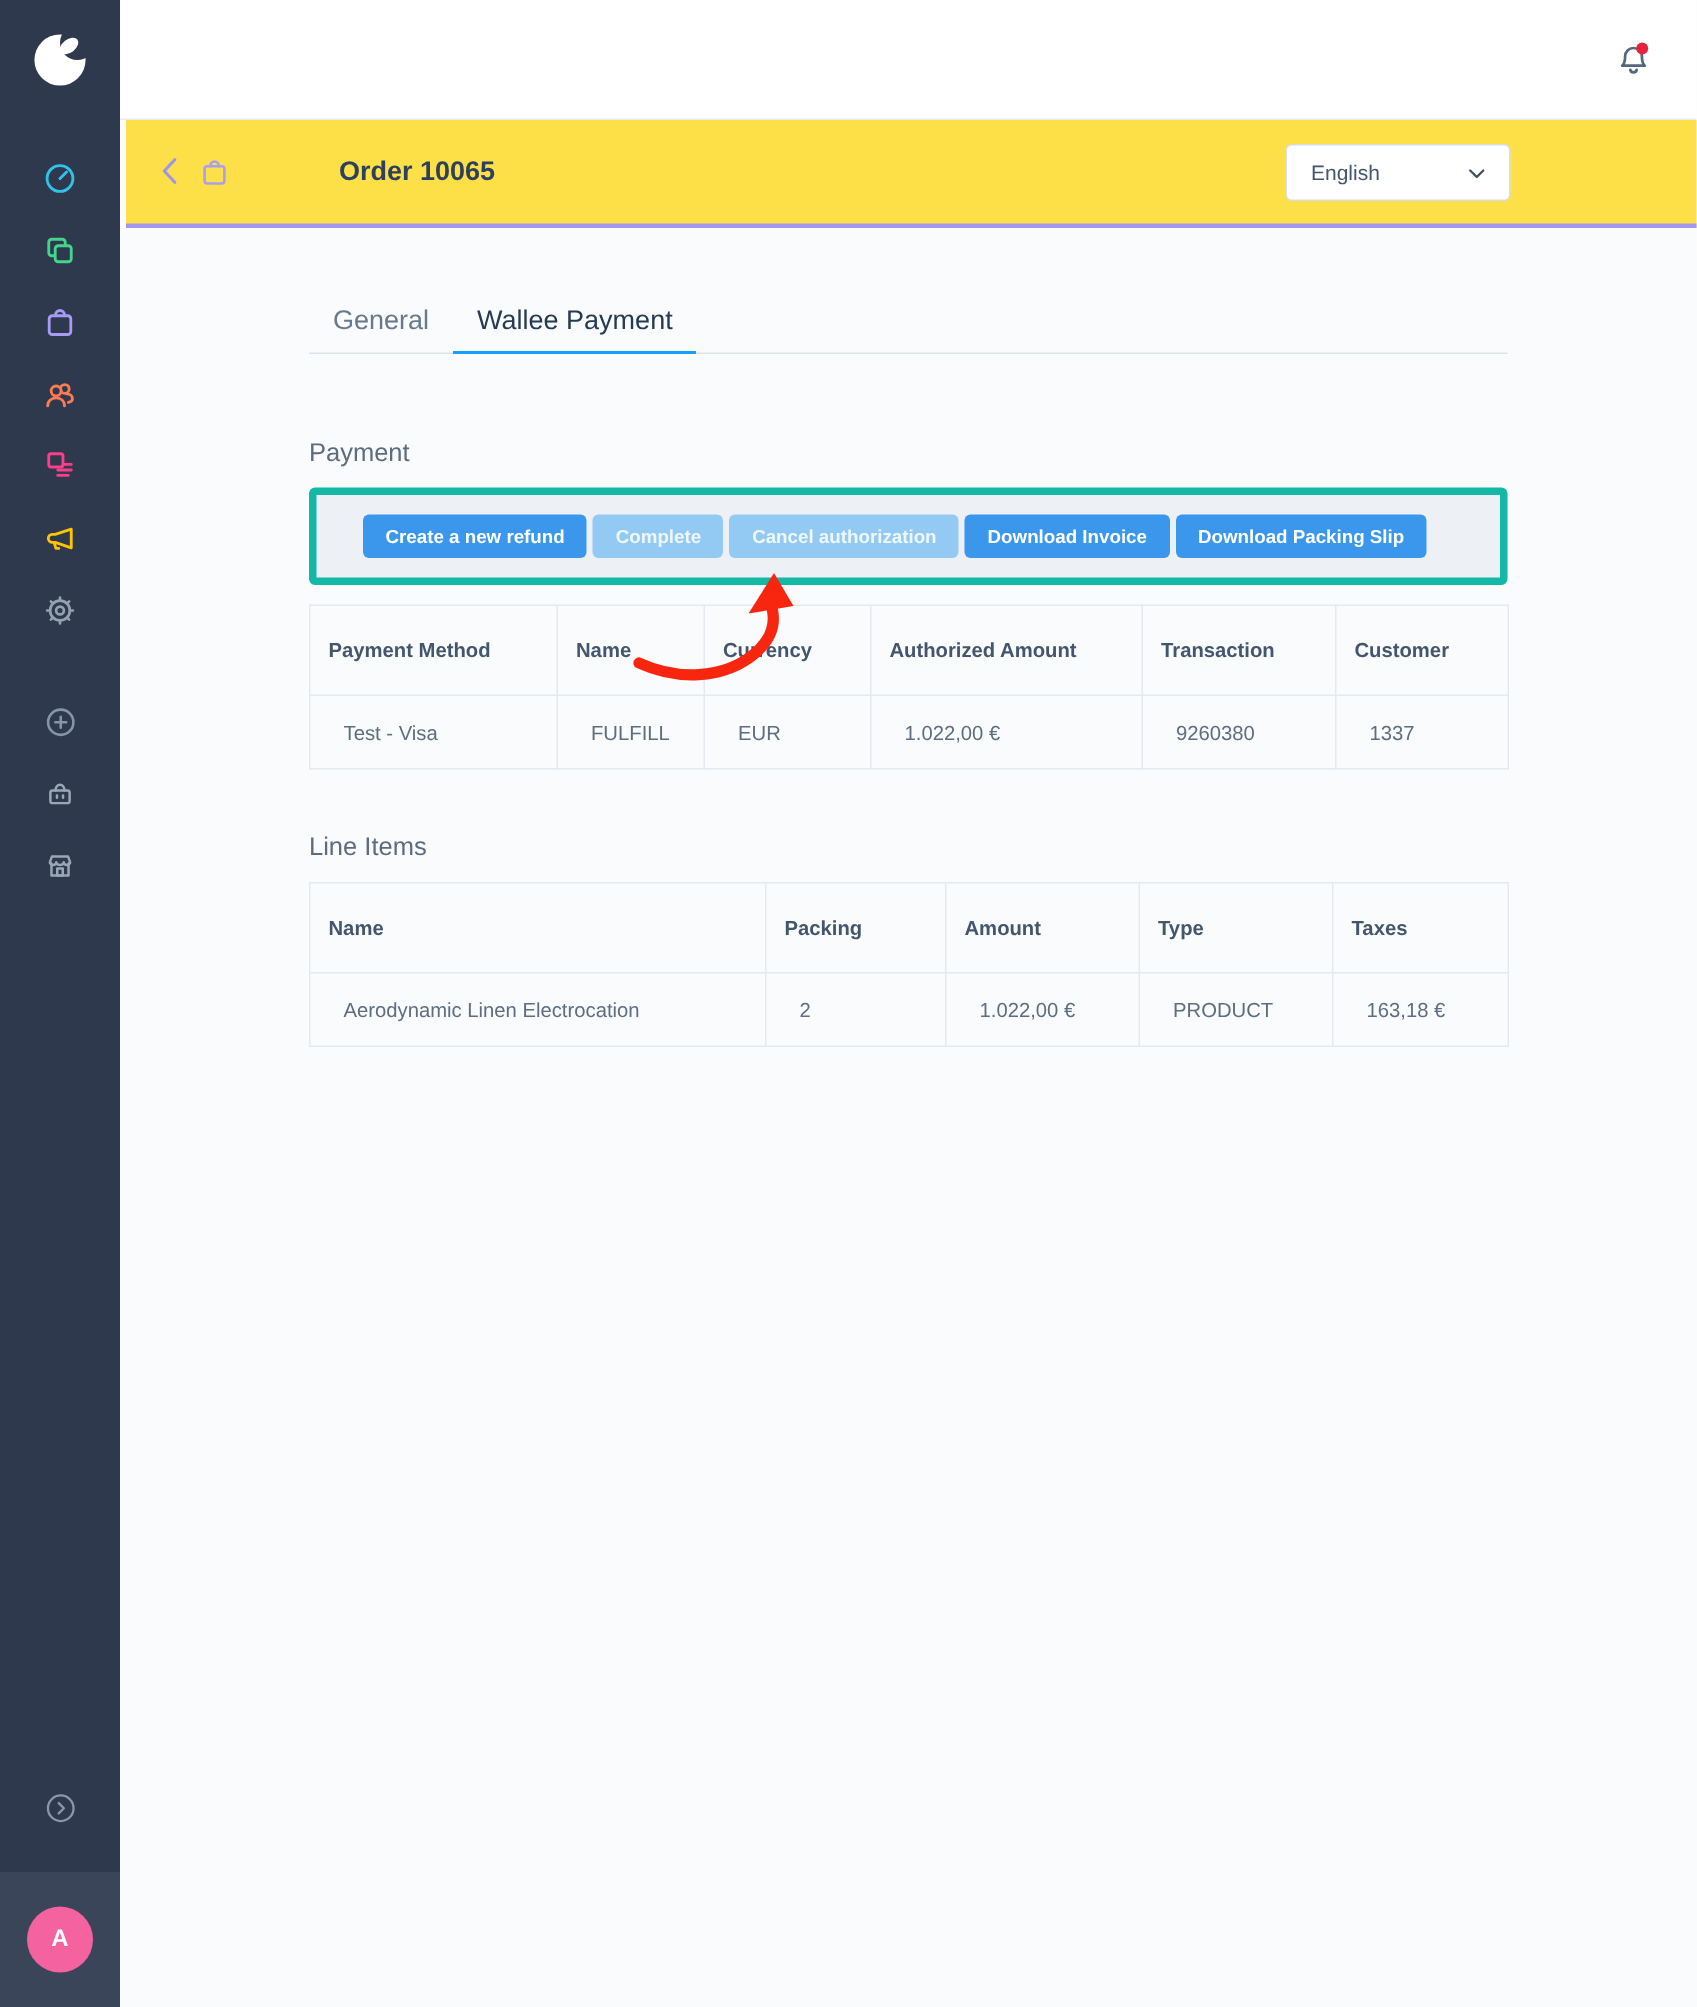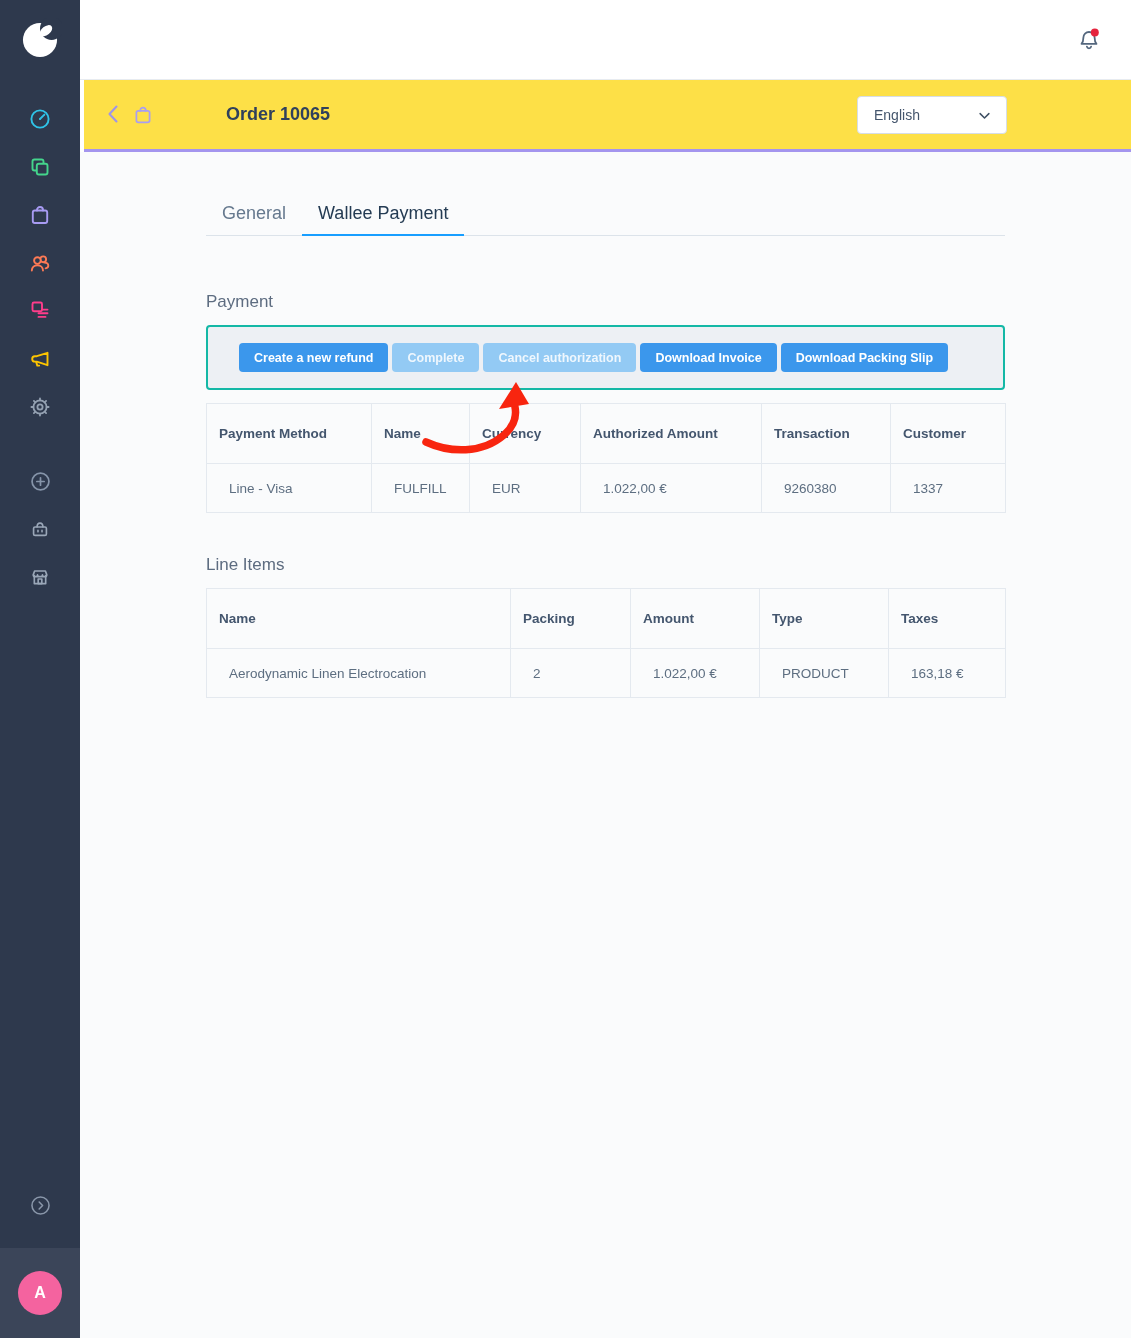--- a/index.html
+++ b/index.html
@@ -33,21 +33,21 @@
 
   
   .content { position:absolute; left:80px; top:152px; width:1051px; height:1186px; background:#fafbfc; padding:0 126px; }
   .tabs { margin-top:40px; border-bottom:1px solid #dce3ea; display:flex; }
   .tab { padding:0 16px; line-height:42px; font-size:18px; color:#66798e; cursor:pointer; }
   .tab.active { color:#243b53; font-weight:500; border-bottom:2px solid #189eff; margin-bottom:-1px; }
 
   .section-heading { margin-top:56px; font-size:17px; color:#5d6c80; font-weight:400; }
   .section-heading.tight { margin-top:42px; }
 
-  .panel { margin-top:13px; height:65px; background:#edf0f4; border:2px solid #14b8a6; border-radius:4px; display:flex; align-items:center; padding-left:31px; gap:4px; }
+  .panel { margin-top:13px; height:65px; background:#edf0f4; border:5px solid #14b8a6; border-radius:4px; display:flex; align-items:center; padding-left:31px; gap:4px; }
   .btn { height:29px; padding:0 15px; border:none; border-radius:4px; background:#3b97ec; color:#fff; font-family:"Liberation Sans",sans-serif; font-weight:700; font-size:12.5px; cursor:pointer; }
   .btn.disabled { background:#93caf4; color:rgba(255,255,255,0.85); }
 
   table { margin-top:13px; border-collapse:collapse; table-layout:fixed; width:799px; }
   th, td { border:1px solid #e4e9ef; text-align:left; padding-left:22px; }
   th { height:60px; color:#44566e; font-weight:700; font-size:13.5px;padding-left:12px; }
   td { height:49px; color:#5d6e81; font-weight:400; font-size:13.5px; }
 
   .arrow-svg { position:absolute; left:338px; top:226px; width:124px; height:84px; pointer-events:none; }
 
@@ -219,21 +219,21 @@
         <th>Payment Method</th>
         <th>Name</th>
         <th>Currency</th>
         <th>Authorized Amount</th>
         <th>Transaction</th>
         <th>Customer</th>
       </tr>
     </thead>
     <tbody>
       <tr>
-        <td>Line - Visa</td>
+        <td>Test - Visa</td>
         <td>FULFILL</td>
         <td>EUR</td>
         <td>1.022,00 €</td>
         <td>9260380</td>
         <td>1337</td>
       </tr>
     </tbody>
   </table>
 
   <div class="section-heading tight">Line Items</div>

